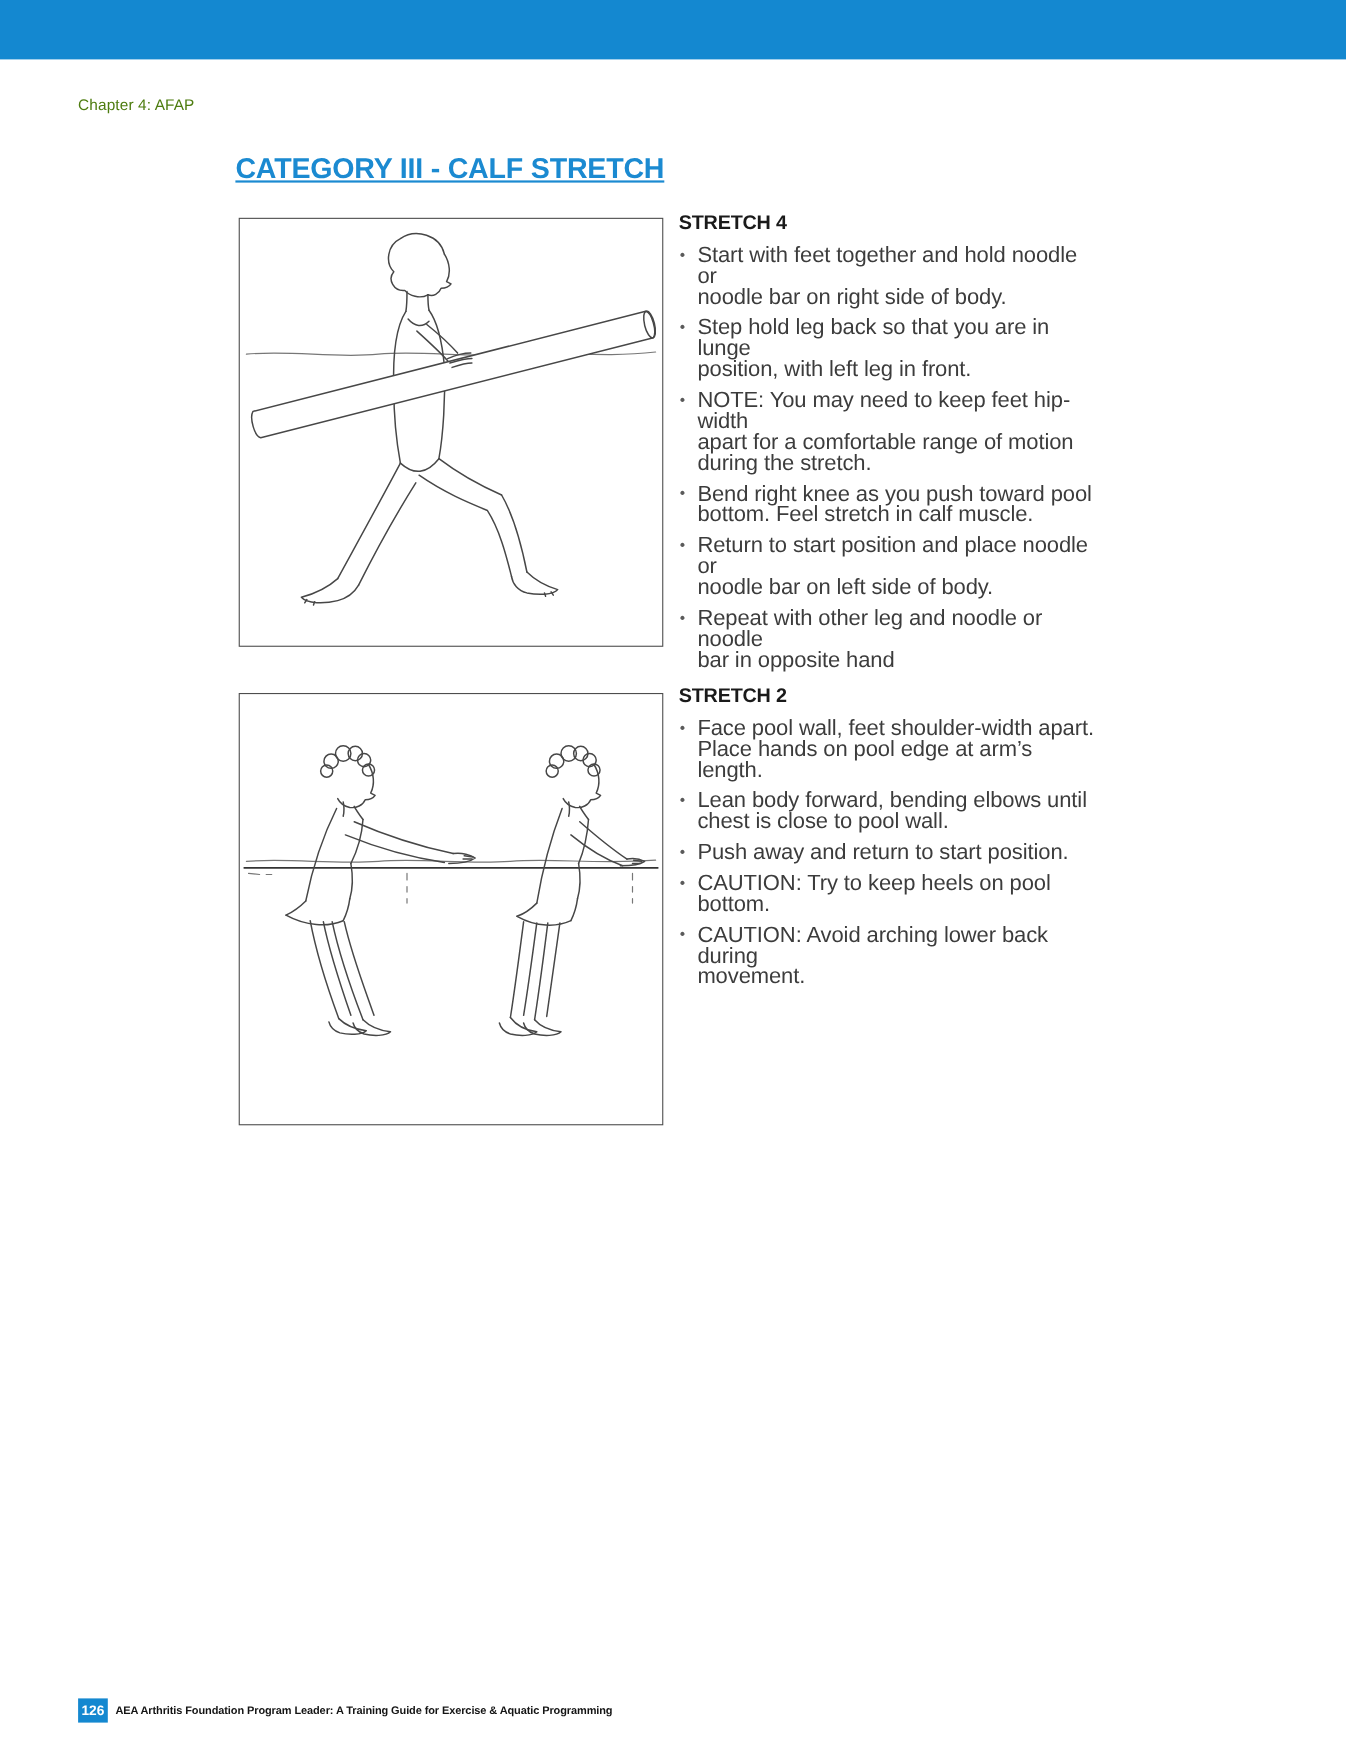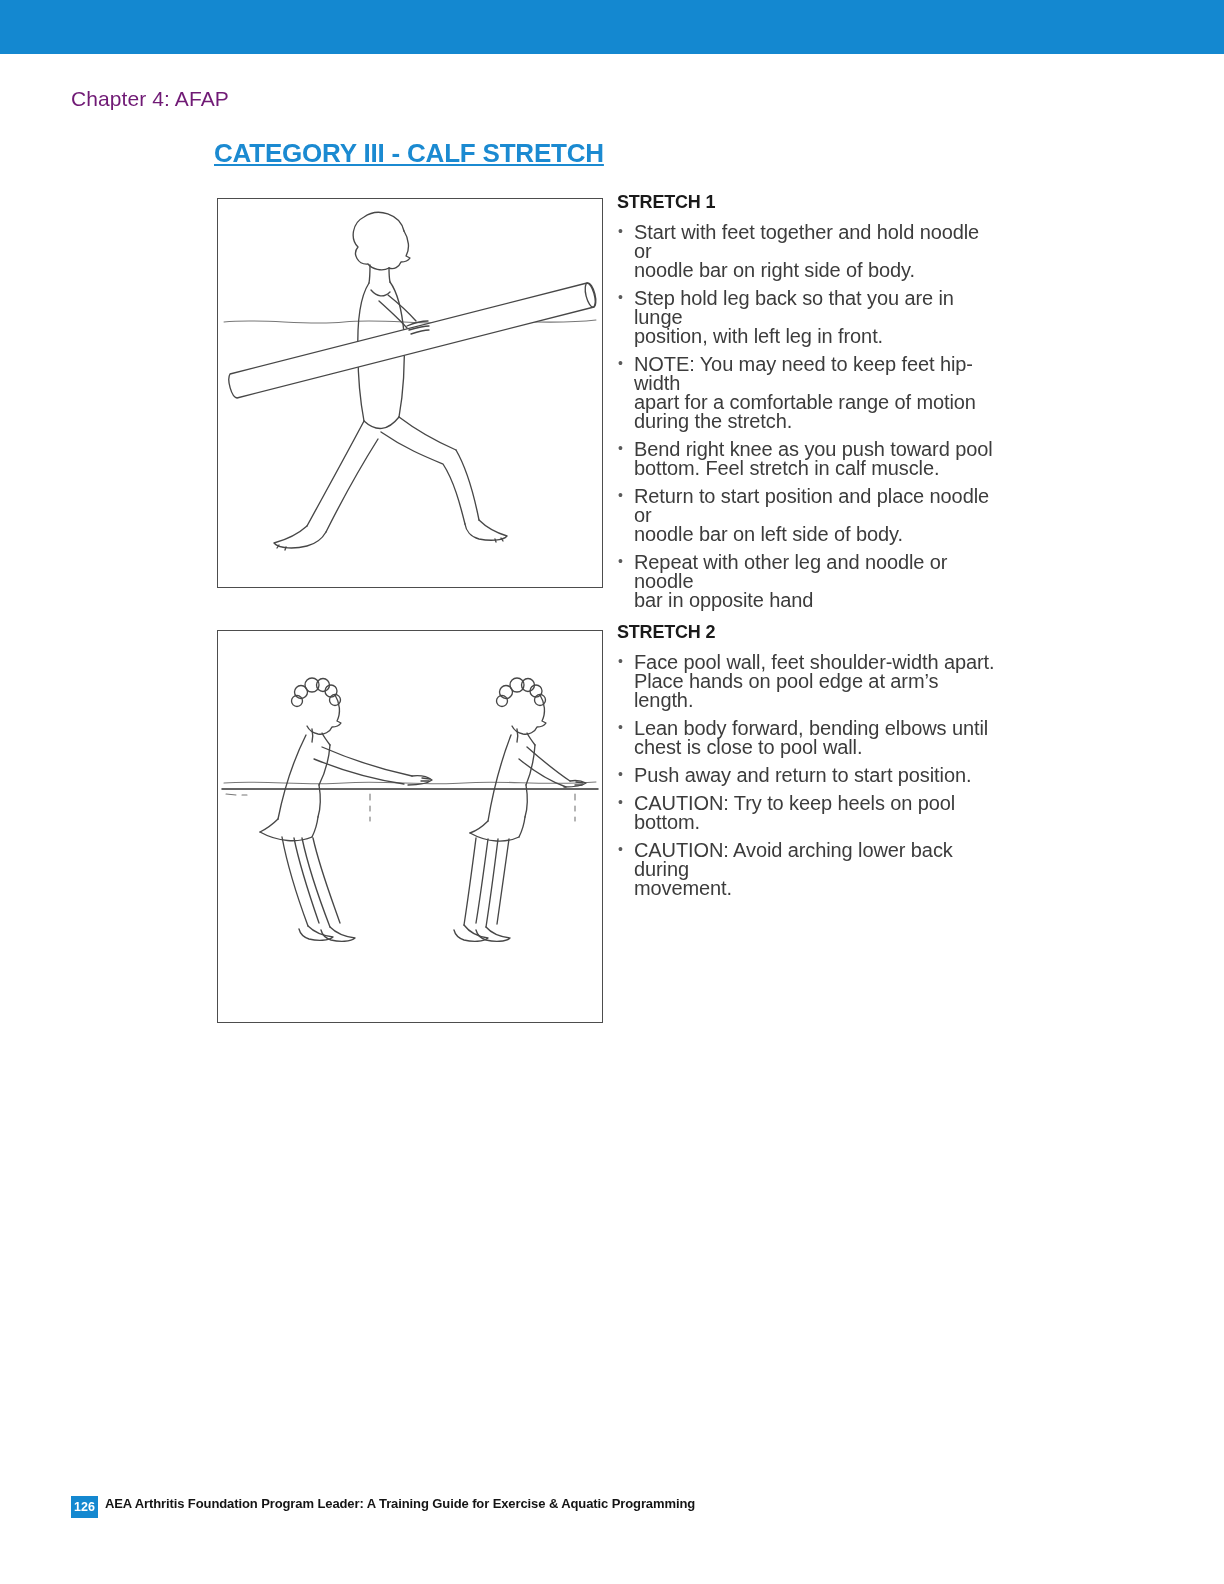--- a/index.html
+++ b/index.html
@@ -6,21 +6,21 @@
   .page {
     position:relative; width:1224px; height:1584px; background:#ffffff;
     font-family:"Liberation Sans", sans-serif; overflow:hidden;
   }
   .topbar {
     position:absolute; left:0; top:0; width:1224px; height:54px;
     background:#1488d0;
   }
   .chapter {
     position:absolute; left:71px; top:87px;
-    font-size:21px; color:#701a75; letter-spacing:0.1px;
+    font-size:14px; color:#4d7c0f; letter-spacing:0.1px;
   }
   .title {
     position:absolute; left:214px; top:138px; margin:0;
     font-size:26px; font-weight:bold; color:#1b8ad1; letter-spacing:-0.2px;text-decoration:underline;
   }
   .figbox {
     position:absolute; left:217px; width:384px; background:#ffffff;
     border:1px solid #4d4d4d;
   }
   .figbox.f1 { top:198px; height:388px; }
@@ -37,30 +37,30 @@
   ul.bullets li {
     position:relative; padding-left:17px; margin:0 0 9px 0;
     font-size:20px; line-height:19px; color:#3c3c3c;
     letter-spacing:-0.1px; white-space:pre-line;
   }
   ul.bullets li::before {
     content:"\2022"; position:absolute; left:1px; top:-1px;
     color:#5a5a5a; font-size:14px;
   }
   .footer {
-    position:absolute; left:71px; top:1496px;
-    display:flex; align-items:flex-start;
+    position:absolute; left:71px; top:1544px;
+    display:flex; align-items:center;
   }
   .pagenum {
     width:27px; height:22px; background:#1488d0; color:#ffffff;
     font-size:12.5px; font-weight:bold;
     display:flex; align-items:center; justify-content:center;
   }
   .footer-text {
-    margin-left:7px; font-size:13px; font-weight:bold; color:#141414;
+    margin-left:7px; font-size:10px; font-weight:bold; color:#141414;
     letter-spacing:-0.1px;
   }
   .art { stroke:#474747; stroke-width:1.35; fill:none;
          stroke-linecap:round; stroke-linejoin:round; }
   .art-light { stroke:#777777; stroke-width:1.1; fill:none; stroke-linecap:round; }
   .art-dark { stroke:#333333; stroke-width:1.5; fill:none; stroke-linecap:round; }
   .noodle-fill { fill:#ffffff; }
 </style>
 </head>
 <body>
@@ -112,21 +112,21 @@
 
       <g class="art">
         <path d="M189,127 C196,124 204,122 210,122"></path>
         <path d="M191,131 C198,129 205,127 211,127"></path>
         <path d="M193,135 C199,133 206,131 211,131"></path>
       </g>
     </svg>
   </div>
 
   <div class="textcol tc1">
-    <h2 class="stretch-heading">STRETCH 1</h2>
+    <h2 class="stretch-heading">STRETCH 4</h2>
     <ul class="bullets">
       <li>Start with feet together and hold noodle or
 noodle bar on right side of body.</li>
       <li>Step hold leg back so that you are in lunge
 position, with left leg in front.</li>
       <li>NOTE: You may need to keep feet hip-width
 apart for a comfortable range of motion
 during the stretch.</li>
       <li>Bend right knee as you push toward pool
 bottom. Feel stretch in calf muscle.</li>

